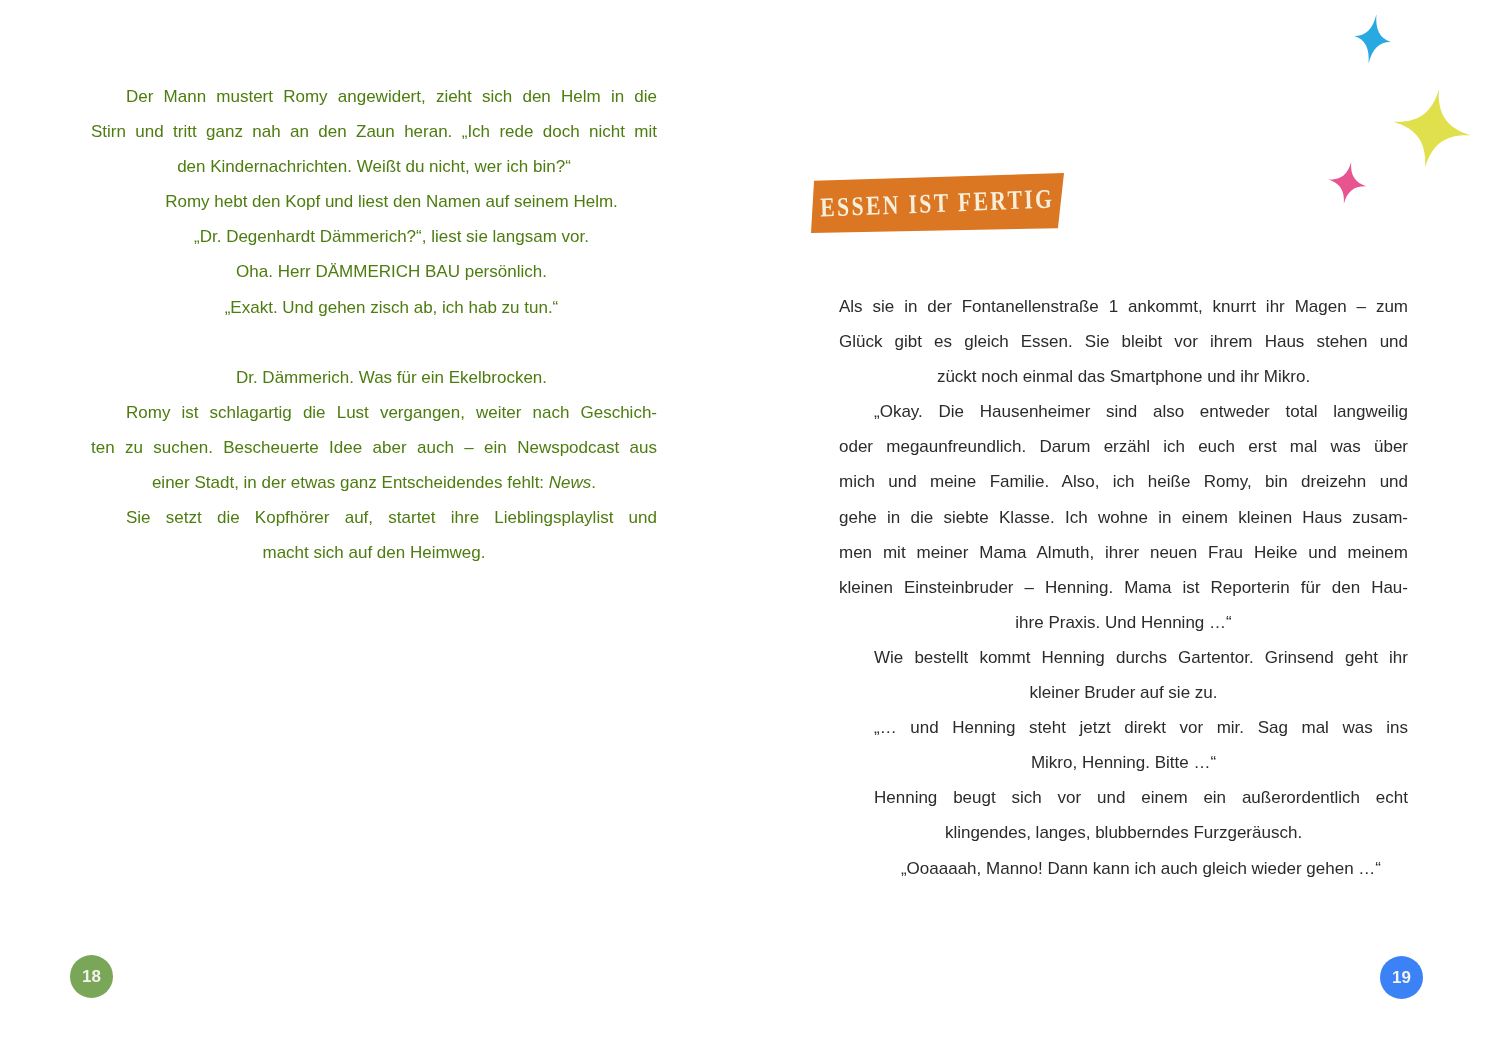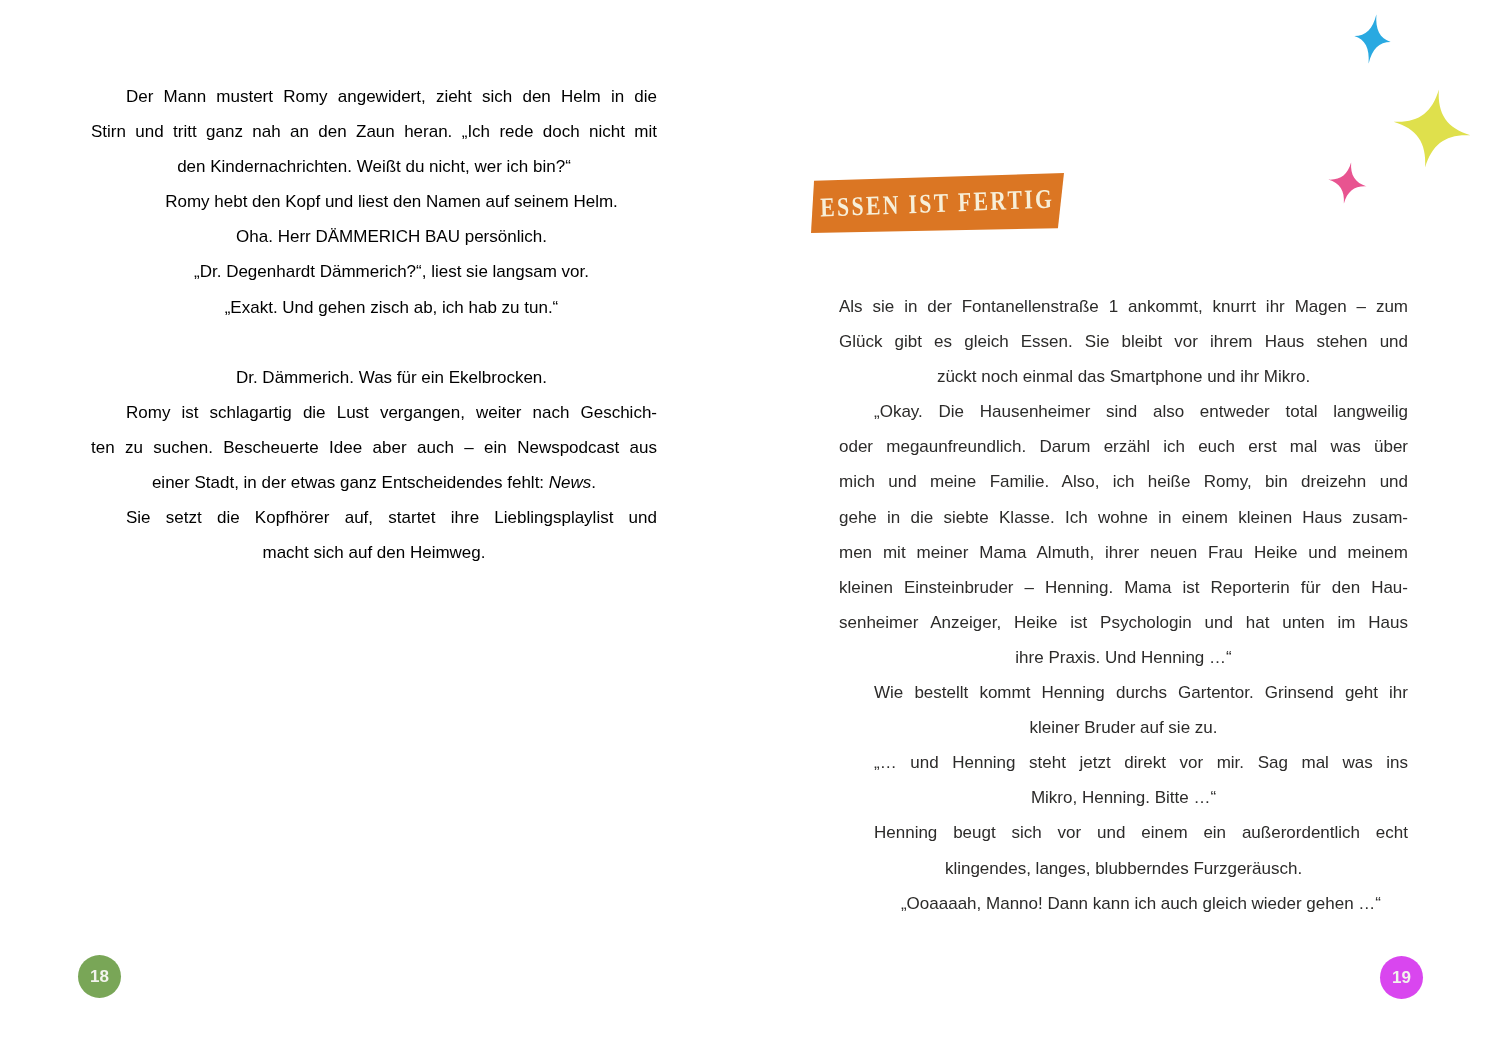--- a/index.html
+++ b/index.html
@@ -65,41 +65,41 @@
     position: absolute;
     width: 43px;
     height: 43px;
     border-radius: 50%;
     display: flex;
     align-items: center;
     justify-content: center;
     font-weight: bold;
     font-size: 17px;
   }
-  .badge.left-badge  { left: 78px;   top: 955px; }
+  .badge.left-badge  { left: 70px;   top: 955px; }
   .badge.right-badge { left: 1380px; top: 956px; }
 
   
   .sparkle { position: absolute; }
   .sp0 { left: 1354px; top: 14px;  width: 37px; height: 50px; transform: rotate(9deg); }
   .sp1 { left: 1393px; top: 89px;  width: 78px; height: 79px; transform: rotate(10deg); }
   .sp2 { left: 1328px; top: 162px; width: 39px; height: 42px; transform: rotate(10deg); }
 </style>
 </head>
 <body style="background: rgb(255, 255, 255);">
 
 <div class="spread">
 
-  <div class="text-block left" style="color: #000000;">
+  <div class="text-block left" style="color: #4d7c0f;">
       <div class="line j ind">Der Mann mustert Romy angewidert, zieht sich den Helm in die</div>
       <div class="line j">Stirn und tritt ganz nah an den Zaun heran. „Ich rede doch nicht mit</div>
       <div class="line">den Kindernachrichten. Weißt du nicht, wer ich bin?“</div>
       <div class="line ind">Romy hebt den Kopf und liest den Namen auf seinem Helm.</div>
+      <div class="line ind">„Dr. Degenhardt Dämmerich?“, liest sie langsam vor.</div>
       <div class="line ind">Oha. Herr DÄMMERICH BAU persönlich.</div>
-      <div class="line ind">„Dr. Degenhardt Dämmerich?“, liest sie langsam vor.</div>
       <div class="line ind">„Exakt. Und gehen zisch ab, ich hab zu tun.“</div>
       <div class="spacer"></div>
       <div class="line ind">Dr. Dämmerich. Was für ein Ekelbrocken.</div>
       <div class="line j ind">Romy ist schlagartig die Lust vergangen, weiter nach Geschich-</div>
       <div class="line j">ten zu suchen. Bescheuerte Idee aber auch – ein Newspodcast aus</div>
       <div class="line"><span>einer Stadt, in der etwas ganz Entscheidendes fehlt: </span><span class="it">News</span><span>.</span></div>
       <div class="line j ind">Sie setzt die Kopfhörer auf, startet ihre Lieblingsplaylist und</div>
       <div class="line">macht sich auf den Heimweg.</div>
     </div>
 
@@ -110,21 +110,20 @@
   <div class="text-block right" style="color: rgb(44, 43, 42);">
       <div class="line j">Als sie in der Fontanellenstraße 1 ankommt, knurrt ihr Magen – zum</div>
       <div class="line j">Glück gibt es gleich Essen. Sie bleibt vor ihrem Haus stehen und</div>
       <div class="line">zückt noch einmal das Smartphone und ihr Mikro.</div>
       <div class="line j ind">„Okay. Die Hausenheimer sind also entweder total langweilig</div>
       <div class="line j">oder megaunfreundlich. Darum erzähl ich euch erst mal was über</div>
       <div class="line j">mich und meine Familie. Also, ich heiße Romy, bin dreizehn und</div>
       <div class="line j">gehe in die siebte Klasse. Ich wohne in einem kleinen Haus zusam-</div>
       <div class="line j">men mit meiner Mama Almuth, ihrer neuen Frau Heike und meinem</div>
       <div class="line j">kleinen Einsteinbruder – Henning. Mama ist Reporterin für den Hau-</div>
-      <div class="line j">senheimer Anzeiger, Heike ist Psychologin und hat unten im Haus</div>
       <div class="line">ihre Praxis. Und Henning …“</div>
       <div class="line j ind">Wie bestellt kommt Henning durchs Gartentor. Grinsend geht ihr</div>
       <div class="line">kleiner Bruder auf sie zu.</div>
       <div class="line j ind">„… und Henning steht jetzt direkt vor mir. Sag mal was ins</div>
       <div class="line">Mikro, Henning. Bitte …“</div>
       <div class="line j ind">Henning beugt sich vor und einem ein außerordentlich echt</div>
       <div class="line">klingendes, langes, blubberndes Furzgeräusch.</div>
       <div class="line ind">„Ooaaaah, Manno! Dann kann ich auch gleich wieder gehen …“</div>
     </div>
 
@@ -136,17 +135,17 @@
         <path d="M50 0C53.5 31 69 46.5 100 50C69 53.5 53.5 69 50 100C46.5 69 31 53.5 0 50C31 46.5 46.5 31 50 0Z" fill="#dfe04c"></path>
       </svg>
       <svg viewBox="0 0 100 100" preserveAspectRatio="none" class="sparkle sp2">
         <path d="M50 0C53.5 31 69 46.5 100 50C69 53.5 53.5 69 50 100C46.5 69 31 53.5 0 50C31 46.5 46.5 31 50 0Z" fill="#e85490"></path>
       </svg>
     </div>
 
   <div class="badge left-badge" style="background: rgb(121, 166, 87); color: rgb(242, 243, 236);">
     <span>18</span>
   </div>
-  <div class="badge right-badge" style="background: #d946ef; color: rgb(242, 243, 236);">
+  <div class="badge right-badge" style="background: #3b82f6; color: rgb(242, 243, 236);">
     <span>19</span>
   </div>
 
 </div>
 
 </body></html>

